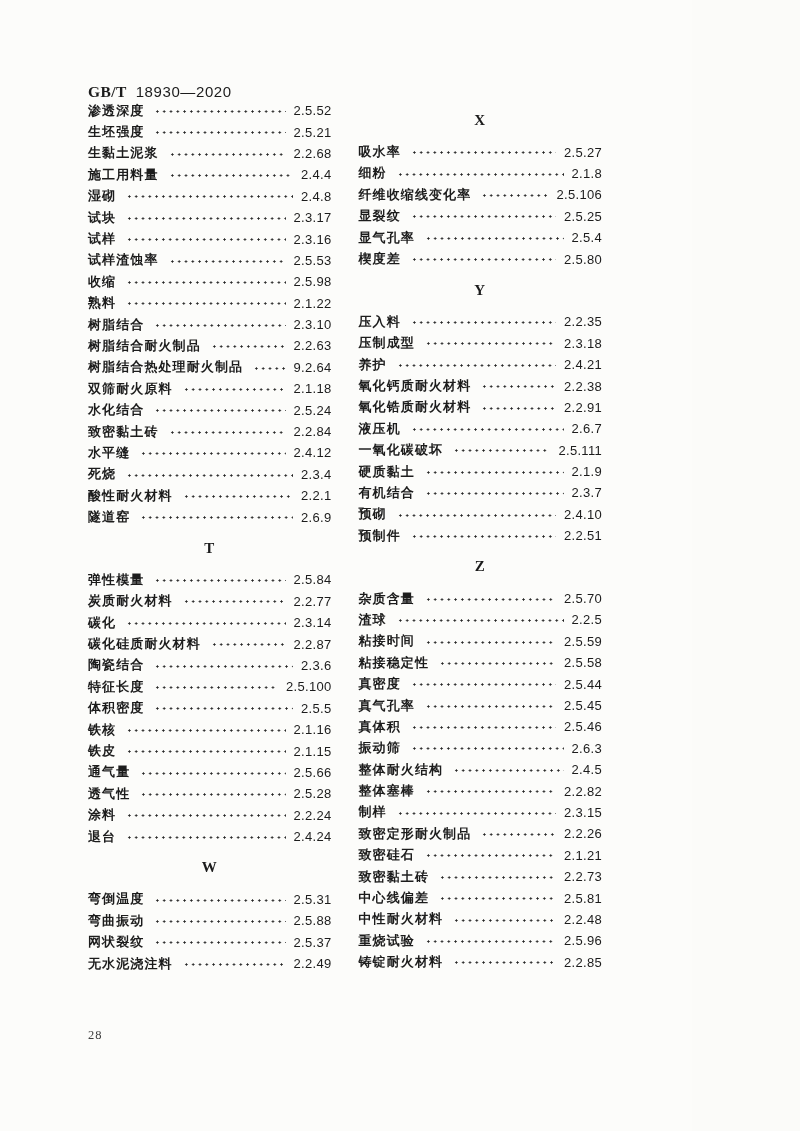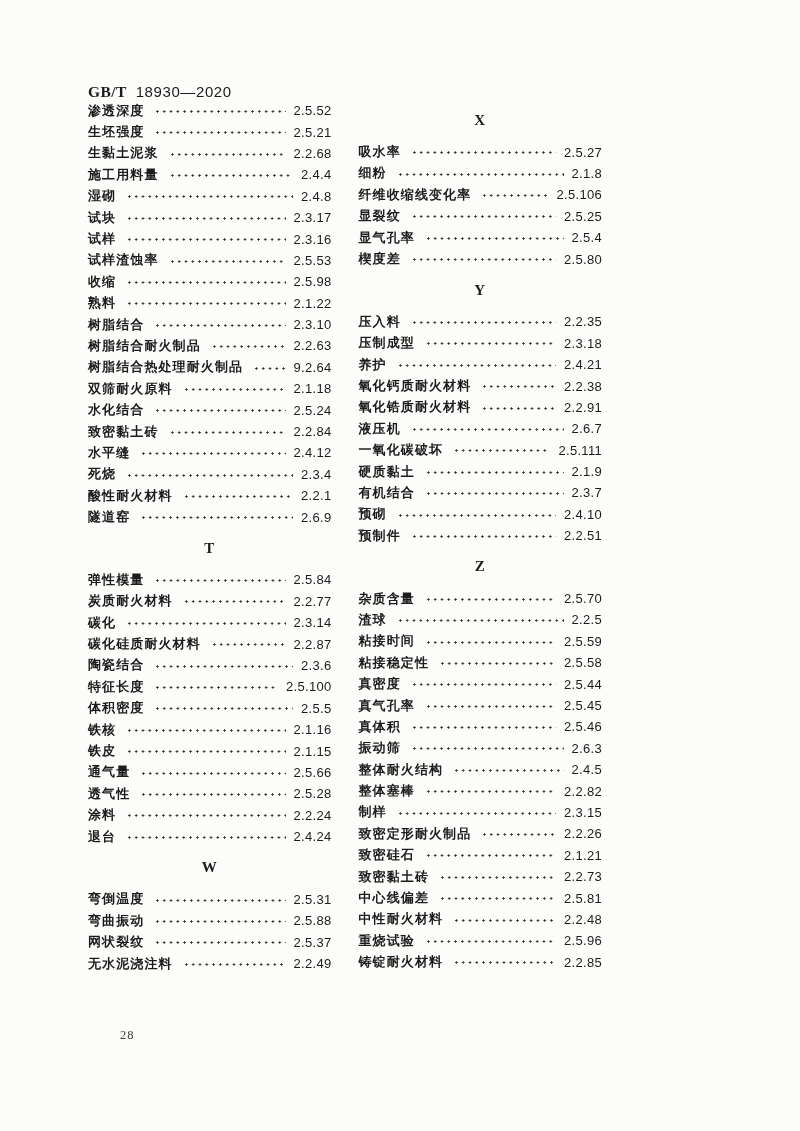--- a/index.html
+++ b/index.html
@@ -66,21 +66,21 @@
     text-align: center;
     font-family: "Liberation Serif", "DejaVu Serif", serif;
     font-weight: 700;
     font-size: 15px;
     line-height: 21.4px;
     margin: 10px 0 10px;
     letter-spacing: 1px;
   }
   .page-number {
     position: absolute;
-    left: 120px;
+    left: 88px;
     top: 1028px;
     font-family: "Liberation Serif", "DejaVu Serif", serif;
     font-size: 12.5px;
     color: #3d3d3d;
     letter-spacing: 1px;
   }
 </style>
 </head>
 <body>
 

